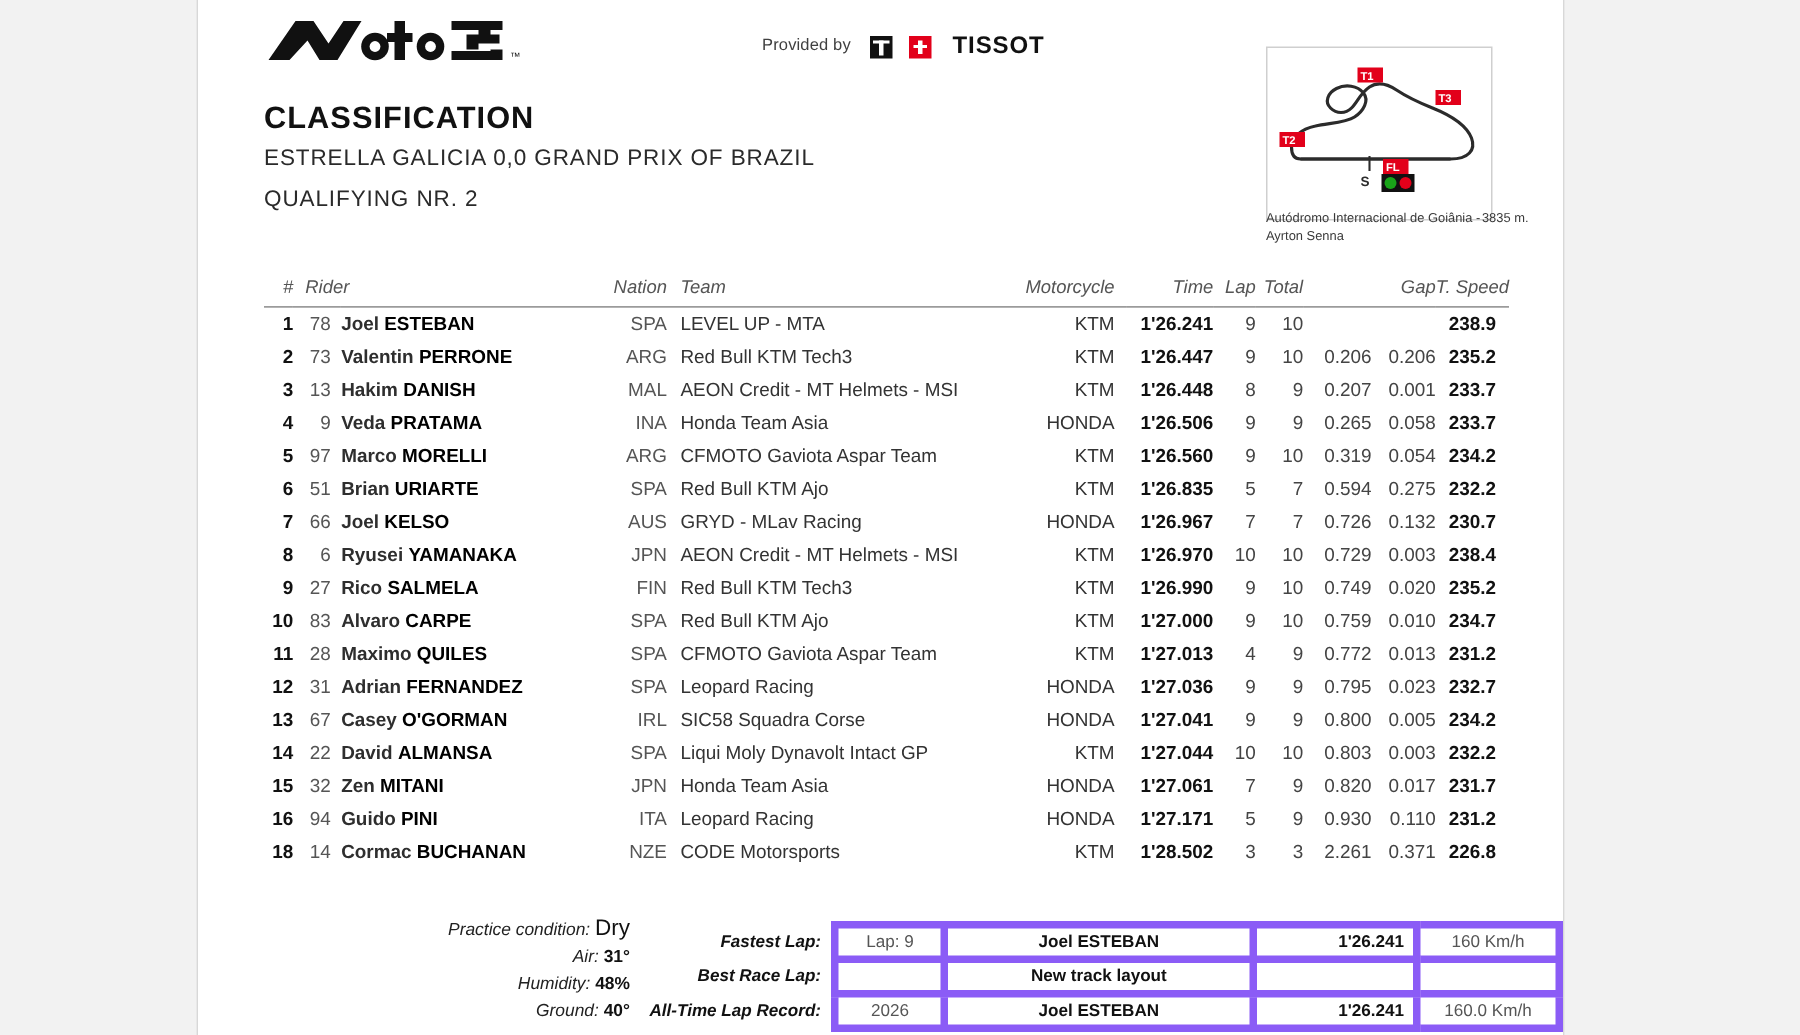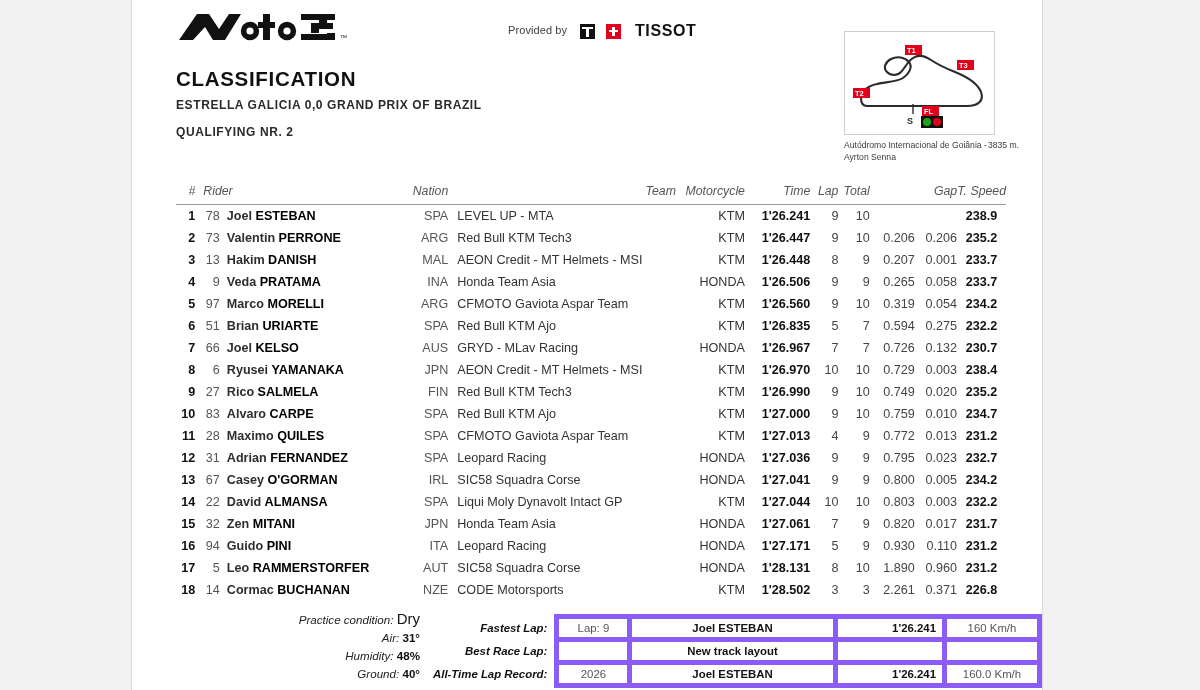--- a/index.html
+++ b/index.html
@@ -103,34 +103,34 @@
 
   .title-block { position: absolute; left: 44px; top: 66px; }
   .title-main {
     font-size: 20.5px;
     font-weight: bold;
     letter-spacing: .7px;
     color: #111;
     line-height: 26px;
   }
   .title-sub {
-    font-size: 12px;
+    font-size: 15px;
     letter-spacing: .6px;
     color: #2a2a2a;
     line-height: 27px;
-    font-weight: 700;
+    font-weight: 400;
   }
 
   
   .circuit-box {
     position: absolute;
     left: 712px;
     top: 31px;
     width: 151px;
-    height: 104px;
+    height: 116px;
     border: 1px solid #cfcfcf;
     background: #fff;
     box-sizing: border-box;
   }
   .circuit-cap {
     position: absolute;
     left: 712px;
     top: 140px;
     width: 175px;
     font-size: 8.6px;
@@ -172,21 +172,21 @@
   .c-gap   { width: 52px;  text-align: right; color: #444; }
   .c-gap2  { width: 48px;  text-align: right; color: #444; }
   .c-speed { width: 48px;  text-align: center; font-weight: bold; color: #111; }
 
   .rider-first { font-weight: bold; color: #2e2e2e; margin-top: 20px; }
   .rider-last  { font-weight: bold; color: #000; }
 
   .hdr-pos   { text-align: right; }
   .hdr-rider { text-align: left; padding-left: 8px !important; }
   .hdr-nat   { text-align: right; padding-right: 9px !important; }
-  .hdr-team  { text-align: right; }
+  .hdr-team  { text-align: left; }
   .hdr-moto  { text-align: right; padding-right: 8px !important; }
   .hdr-r     { text-align: right; }
 
   
   .cond {
     position: absolute;
     left: 44px;
     top: 610px;
     width: 244px;
     text-align: right;
@@ -523,34 +523,20 @@
           <td class="c-team">Leopard Racing</td>
           <td class="c-moto">HONDA</td>
           <td class="c-time">1'27.171</td>
           <td class="c-lap">5</td>
           <td class="c-total">9</td>
           <td class="c-gap">0.930</td>
           <td class="c-gap2">0.110</td>
           <td class="c-speed">231.2</td>
         </tr>
         <tr>
-          <td class="c-pos">17</td>
-          <td class="c-num">5</td>
-          <td class="c-rider"><span class="rider-first">Leo</span> <span class="rider-last">RAMMERSTORFER</span></td>
-          <td class="c-nat">AUT</td>
-          <td class="c-team">SIC58 Squadra Corse</td>
-          <td class="c-moto">HONDA</td>
-          <td class="c-time">1'28.131</td>
-          <td class="c-lap">8</td>
-          <td class="c-total">10</td>
-          <td class="c-gap">1.890</td>
-          <td class="c-gap2">0.960</td>
-          <td class="c-speed">231.2</td>
-        </tr>
-        <tr>
           <td class="c-pos">18</td>
           <td class="c-num">14</td>
           <td class="c-rider"><span class="rider-first">Cormac</span> <span class="rider-last">BUCHANAN</span></td>
           <td class="c-nat">NZE</td>
           <td class="c-team">CODE Motorsports</td>
           <td class="c-moto">KTM</td>
           <td class="c-time">1'28.502</td>
           <td class="c-lap">3</td>
           <td class="c-total">3</td>
           <td class="c-gap">2.261</td>

